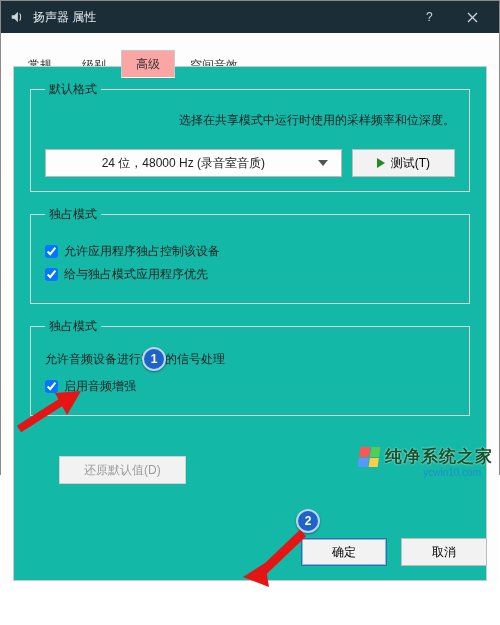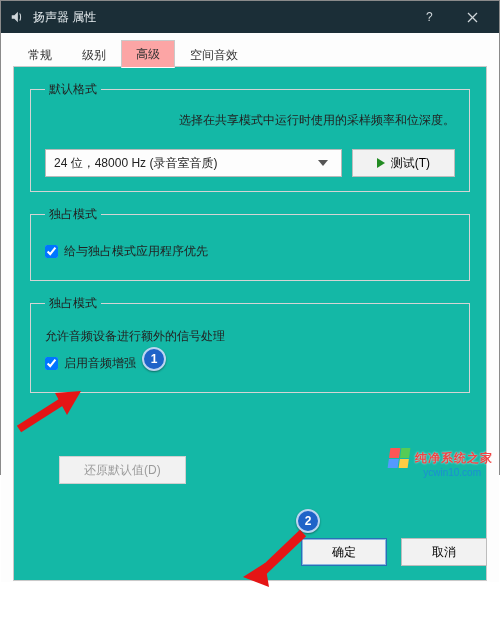--- a/index.html
+++ b/index.html
@@ -65,21 +65,21 @@
     display: flex;
     align-items: flex-end;
     height: 28px;
     position: relative;
   }
   .tab {
     padding: 5px 14px 4px 14px;
     color: #333;
     cursor: default;
     position: relative;
-    top: 1px;
+    top: 11px;
     border: 1px solid transparent;
     border-bottom: none;
   }
   .tab.selected {
     background: #fca5a5;
     border-color: #c9c9c9;
     border-bottom: 1px solid #fff;
     z-index: 2;
   }
   .tab-panel {
@@ -104,20 +104,21 @@
   }
   .desc {
     color: #222;
     margin: 2px 0 20px 0;
     text-align: right;
   }
   .row {
     display: flex;
     align-items: center;
     gap: 10px;
+    text-align: center;
   }
   .combo {
     flex: 1;
     height: 28px;
     border: 1px solid #b9b9b9;
     background: #fdfdfd;
     display: flex;
     align-items: center;
     padding: 0 8px;
     box-sizing: border-box;
@@ -225,24 +226,24 @@
     grid-template-columns: 1fr 1fr;
     grid-template-rows: 1fr 1fr;
     gap: 1px;
     transform: skewX(-8deg);
   }
   .wm-flag span:nth-child(1){background:#f55;}
   .wm-flag span:nth-child(2){background:#5c5;}
   .wm-flag span:nth-child(3){background:#59f;}
   .wm-flag span:nth-child(4){background:#fc4;}
   .wm-text {
-    font-size: 12px;
+    font-size: 17px;
     font-weight: bold;
     letter-spacing: 1px;
-    color: #ef4444;
+    color: #14532d;
     text-shadow: 0 0 2px rgba(255,255,255,0.9);
   }
   .wm-url {
     position: absolute;
     right: 12px;
     bottom: -10px;
     font-size: 10px;
     color: #1d8fd1;
   }
 </style>
@@ -300,20 +301,24 @@
             <span>测试(T)</span>
           </div>
         </div>
       </fieldset>
 
       <fieldset class="group">
         <legend>独占模式</legend>
         <div class="group2-inner">
           <label class="check">
             <input type="checkbox" checked="" style="">
+            <span>允许应用程序独占控制该设备</span>
+          </label>
+          <label class="check">
+            <input type="checkbox" checked="" style="">
             <span>给与独占模式应用程序优先</span>
           </label>
         </div>
       </fieldset>
 
       <fieldset class="group">
         <legend>独占模式</legend>
         <div class="enh-desc">允许音频设备进行额外的信号处理</div>
         <label class="check">
           <input type="checkbox" checked="" style="">

